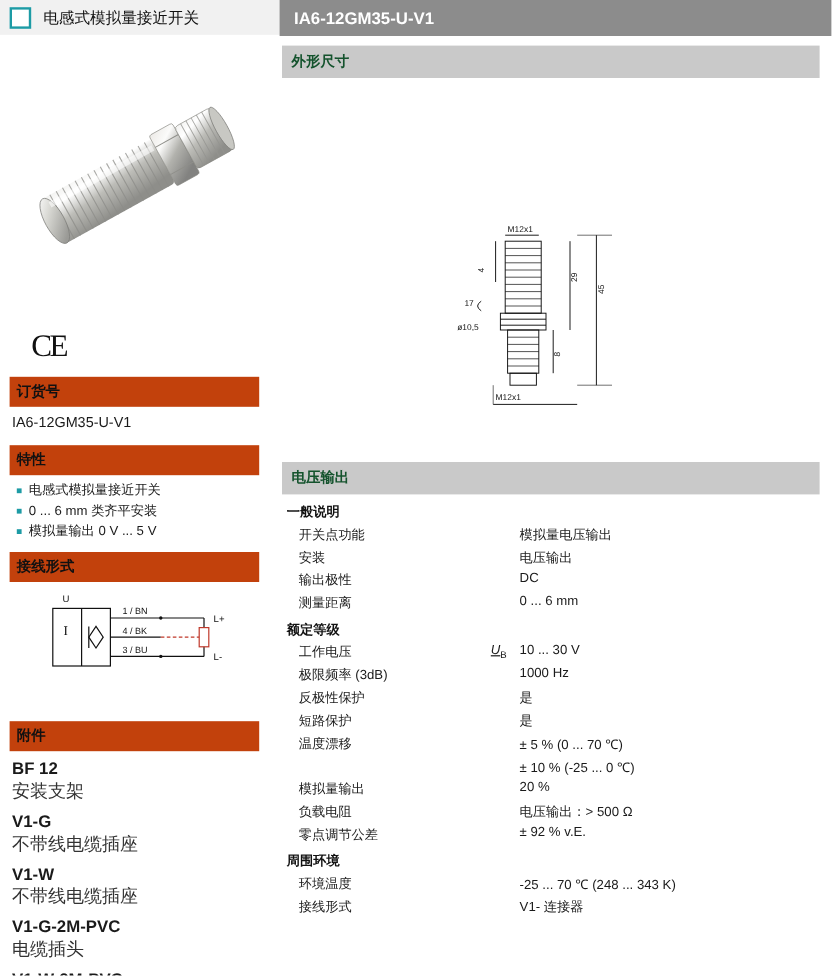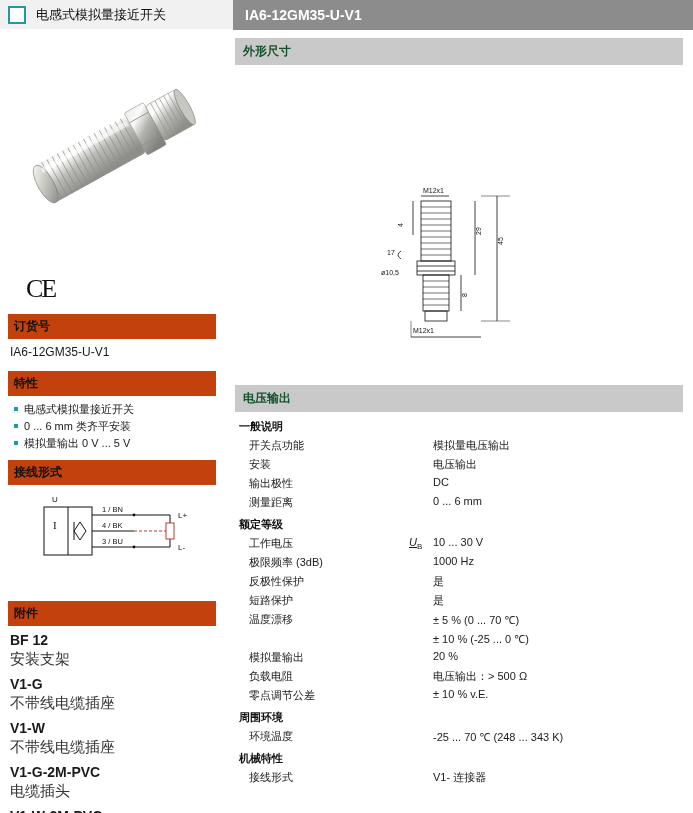--- a/index.html
+++ b/index.html
@@ -404,35 +404,32 @@
           <td class="c3">20 %</td>
         </tr>
         <tr>
           <td class="c1">负载电阻</td>
           <td class="c2"></td>
           <td class="c3">电压输出：&gt; 500 Ω</td>
         </tr>
         <tr>
           <td class="c1">零点调节公差</td>
           <td class="c2"></td>
-          <td class="c3">± 10 % v.E.</td>
+          <td class="c3">± 92 % v.E.</td>
         </tr>
 
         <tr class="grp">
           <td colspan="3">周围环境</td>
         </tr>
         <tr>
           <td class="c1">环境温度</td>
           <td class="c2"></td>
           <td class="c3">-25 ... 70 ℃ (248 ... 343 K)</td>
         </tr>
 
-        <tr class="grp">
-          <td colspan="3">机械特性</td>
-        </tr>
         <tr>
           <td class="c1">接线形式</td>
           <td class="c2"></td>
           <td class="c3">V1- 连接器</td>
         </tr>
 
       </tbody>
     </table>
   </div>
 </div>

